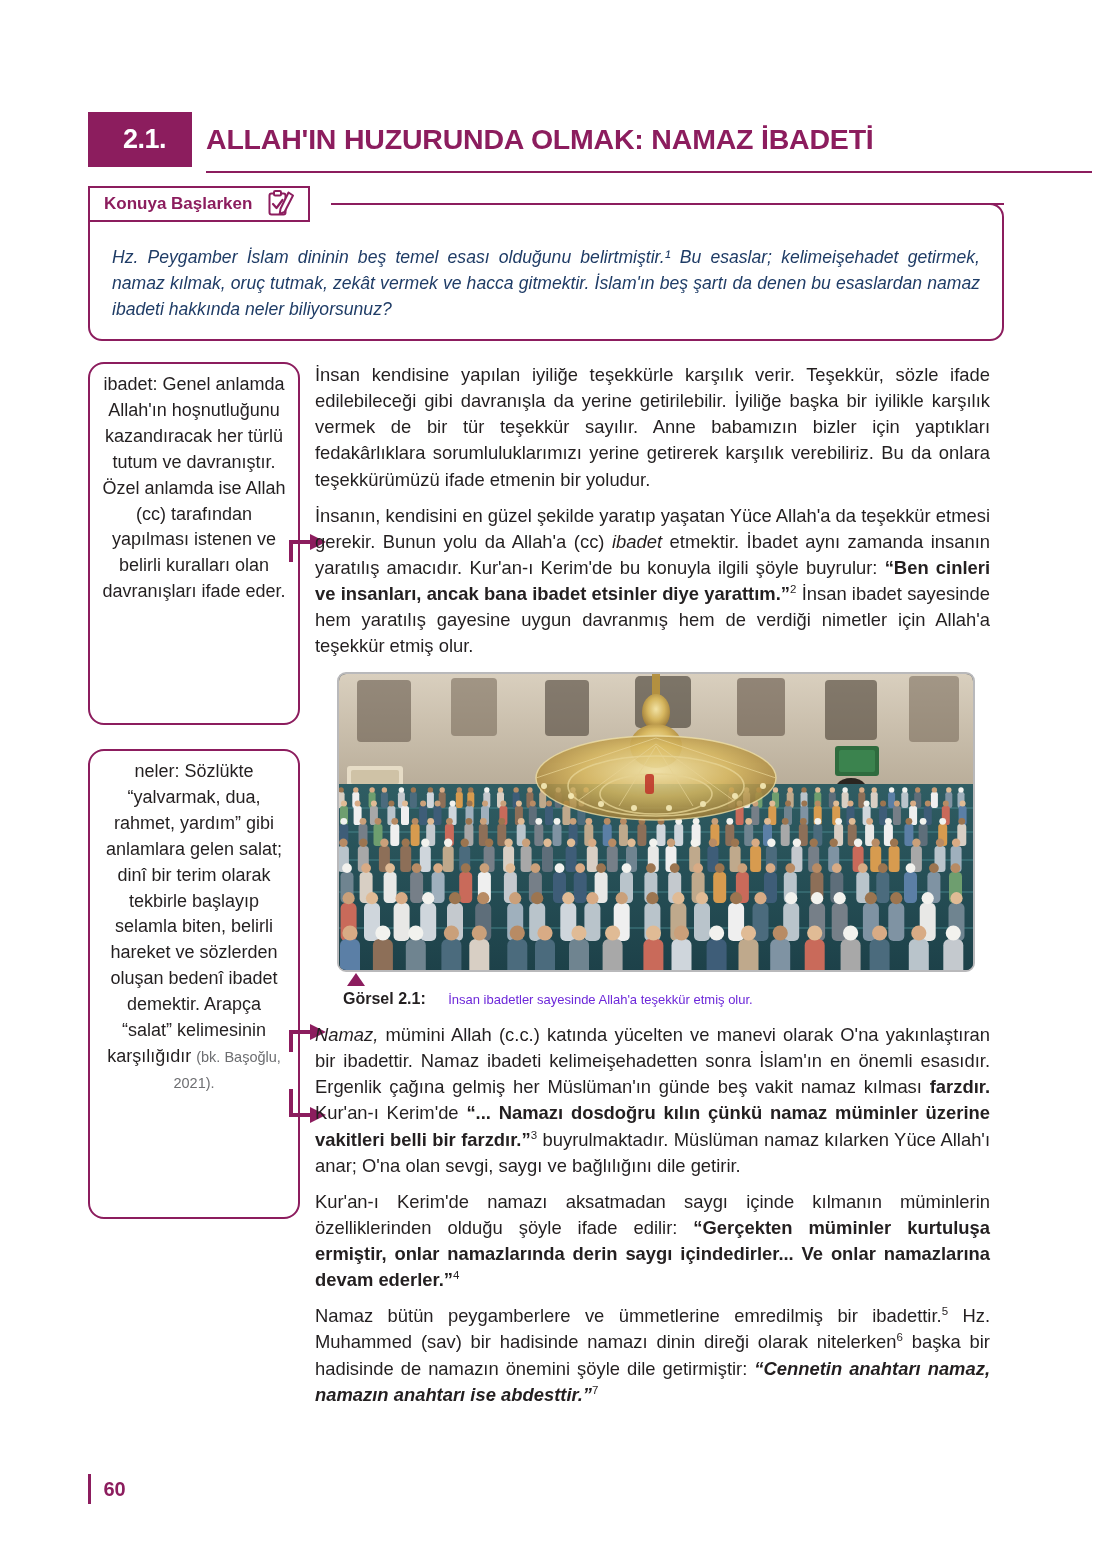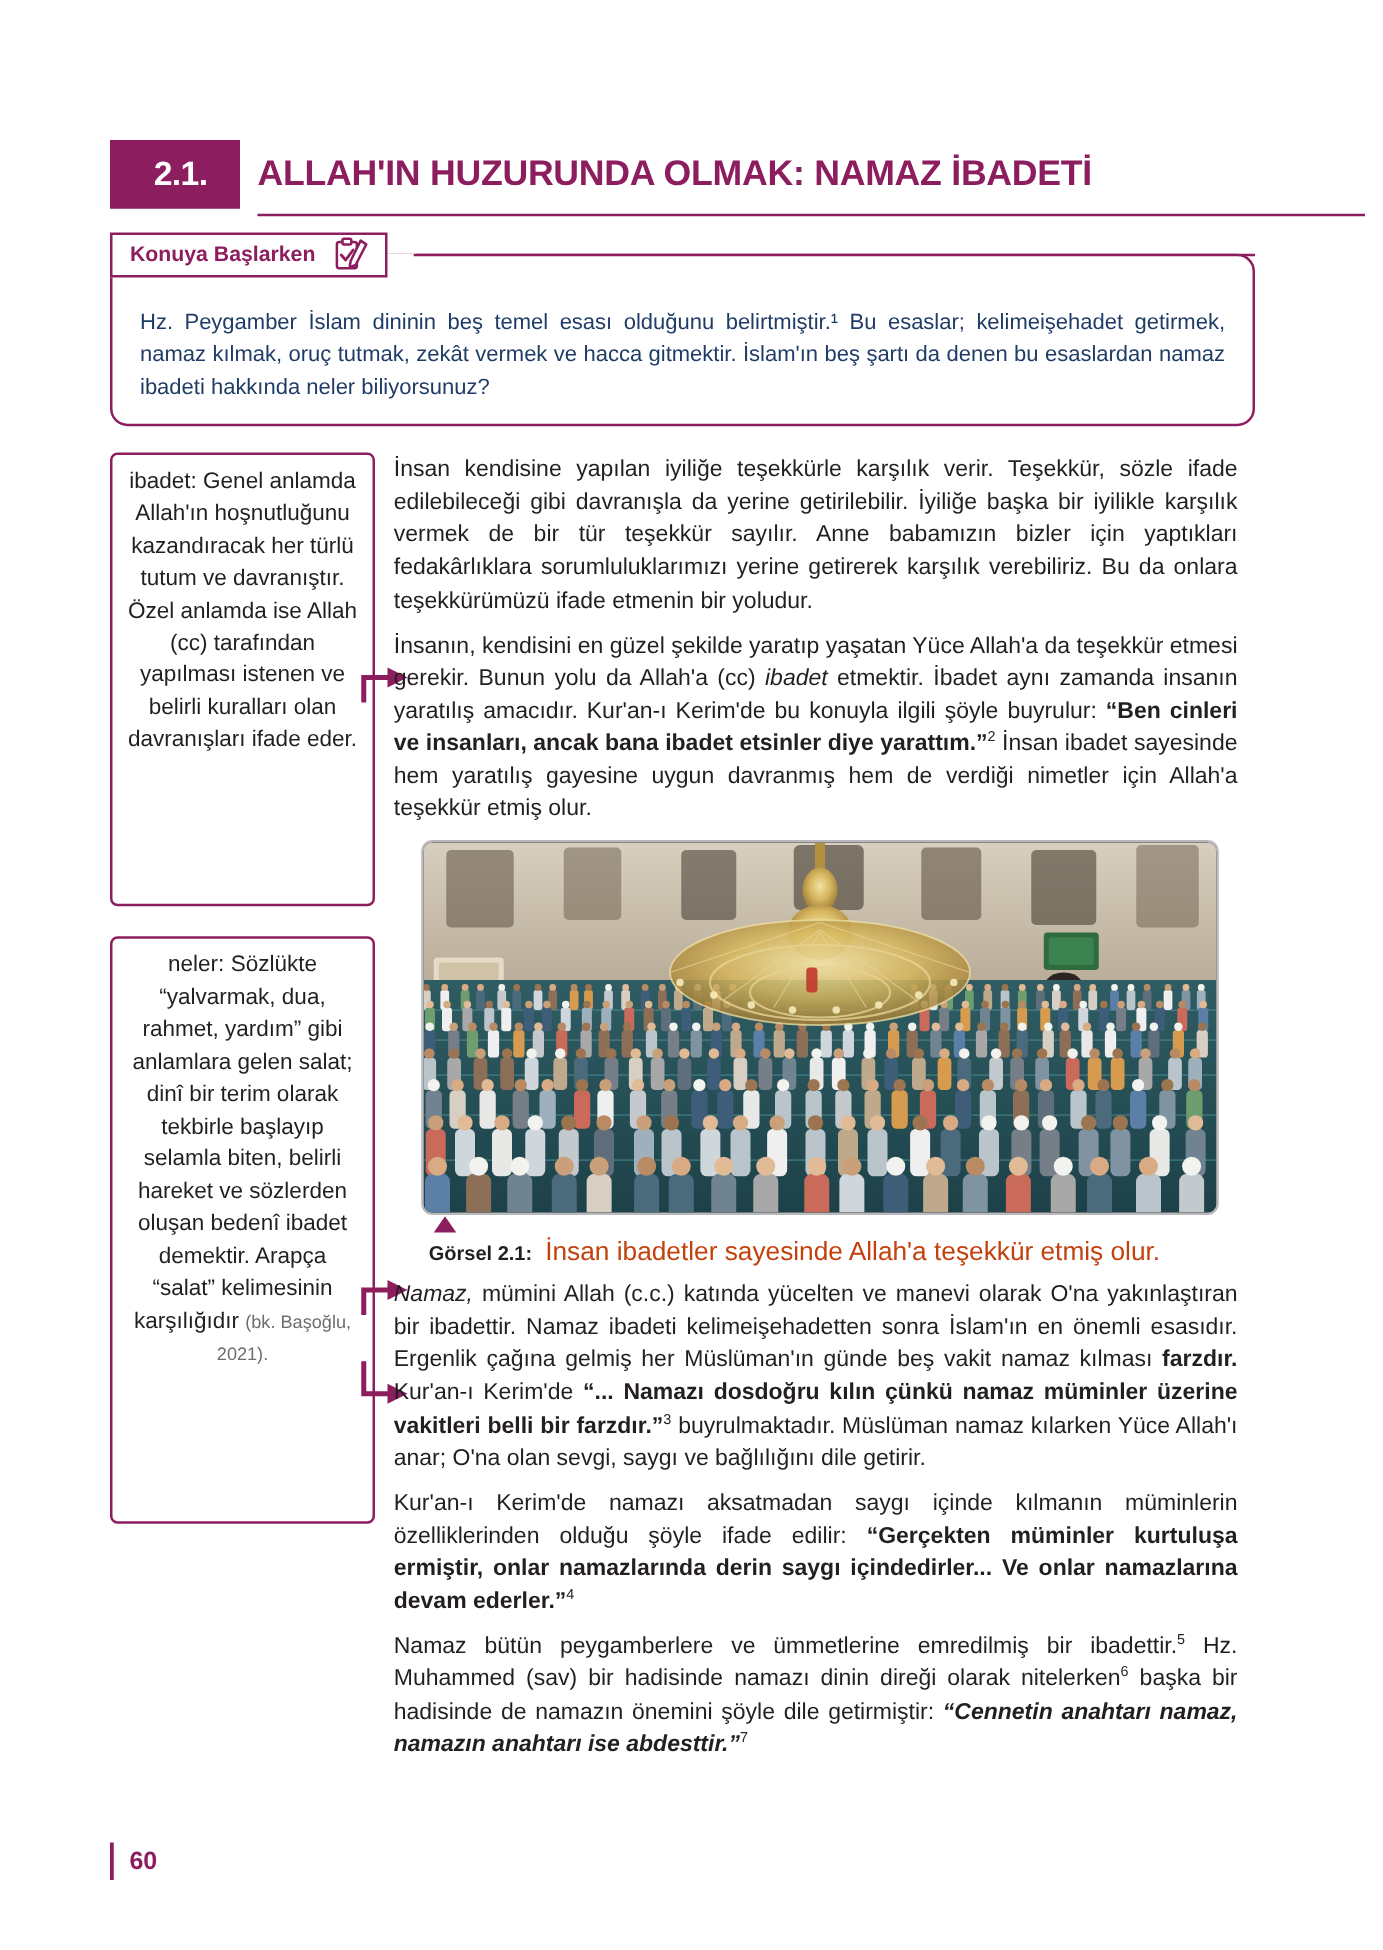--- a/index.html
+++ b/index.html
@@ -137,20 +137,21 @@
     left: 0;
     top: 17px;
     width: 916px;
     min-height: 120px;
     border: 2.2px solid #8C1D5E;
     border-radius: 14px;
     box-sizing: border-box;
     background: #ffffff;
     padding: 40px 22px 16px 22px;
     z-index: 2;
+    font-style: italic;
   }
   .intro-body p {
     margin: 0;
     font-size: 17.6px;
     line-height: 1.47;
     color: #1F3C66;
     text-align: justify;
     hyphens: manual;
   }
   .intro-mask {
@@ -166,21 +167,21 @@
   
   .glossary {
     position: absolute;
     left: 88px;
     top: 362px;
     width: 212px;
   }
   .term-box {
     position: relative;
     border: 2.2px solid #8C1D5E;
-    border-radius: 6px;
+    border-radius: 16px;
     box-sizing: border-box;
     background: #ffffff;
     padding: 8px 10px 10px 10px;
     text-align: center;
     margin-bottom: 24px;
   }
   .term-box .term {
     font-size: 18px;
     color: #231f20;
     line-height: 1.44;
@@ -246,23 +247,23 @@
     top: 318px;
     width: 640px;
     white-space: nowrap;
   }
   .caption-label {
     font-size: 16px;
     font-weight: bold;
     color: #231f20;
   }
   .caption-body {
-    font-size: 21px;
-    color: #c2410c;
-    margin-left: 6px;
+    font-size: 13px;
+    color: #6d28d9;
+    margin-left: 18px;
   }
 
   
   .arrow-hook { position: absolute; }
 
   
   .footer {
     position: absolute;
     left: 88px;
     top: 1472px;

